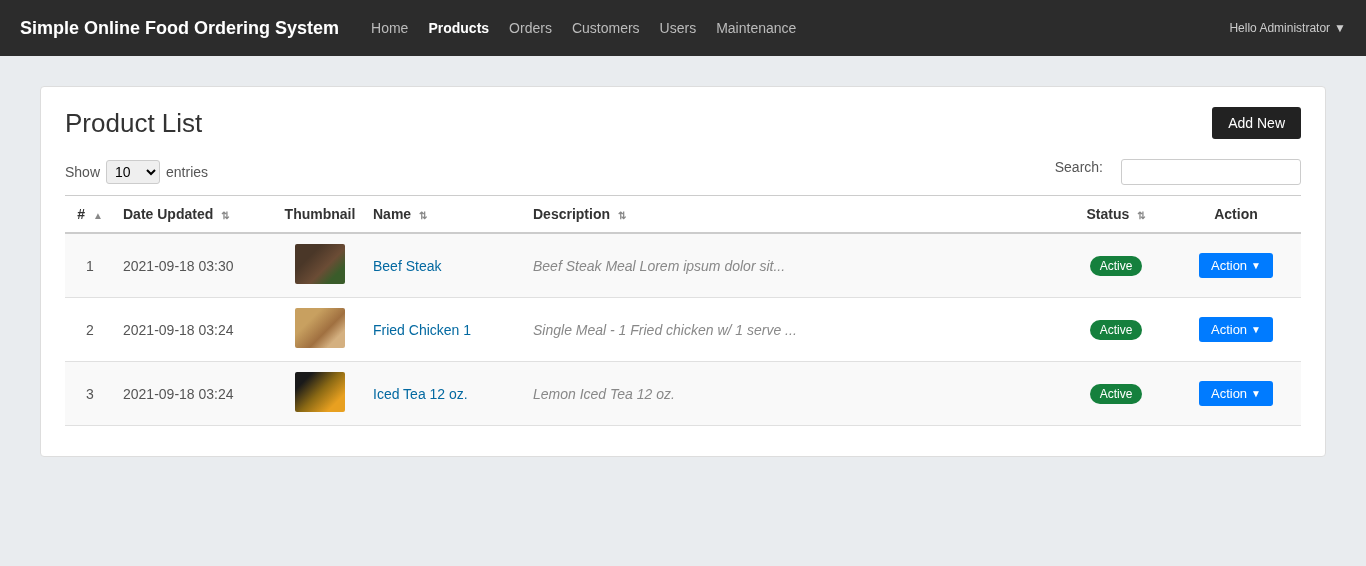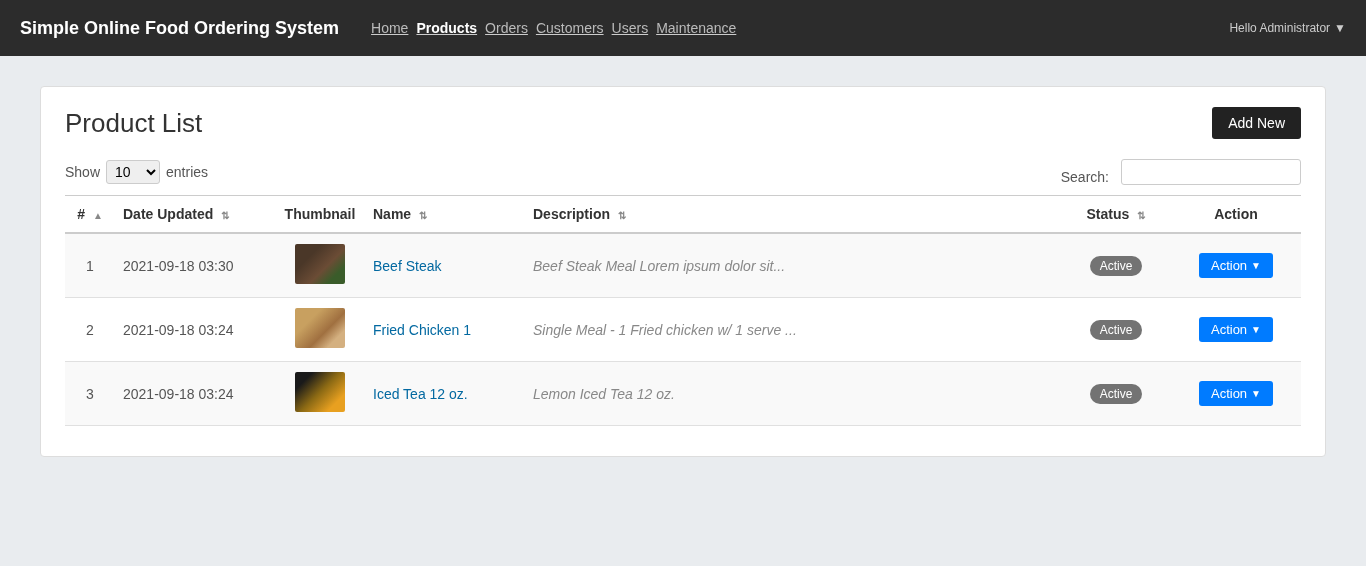--- a/index.html
+++ b/index.html
@@ -16,23 +16,22 @@
     }
     .navbar-brand {
       color: #fff;
       font-size: 18px;
       font-weight: bold;
       margin-right: 30px;
       white-space: nowrap;
     }
     .navbar-links {
       display: flex;
-      gap: 4px;
+      gap: 16px;
       flex: 1;
-      text-decoration: underline;
     }
     .navbar-link {
       color: #bbb;
       text-decoration: none;
       font-size: 14px;
       cursor: pointer;
       padding: 4px 2px;
     }
     .navbar-link.active {
       color: #fff;
@@ -92,22 +91,22 @@
       color: #555;
     }
     .show-entries select {
       padding: 2px 4px;
       border: 1px solid #ccc;
       border-radius: 3px;
       font-size: 14px;
     }
     .search-box {
       display: flex;
-      align-items: flex-end;
-      gap: 12px;
+      align-items: flex-start;
+      gap: 18px;
       color: #555;
     }
     .search-box input {
       border: 1px solid #ccc;
       padding: 4px 8px;
       font-size: 14px;
       border-radius: 3px;
       width: 180px;
     }
 
@@ -167,21 +166,21 @@
       display: inline-block;
       border-radius: 2px;
       position: relative;
       overflow: hidden;
     }
     .thumb-1 { background: linear-gradient(135deg, #4a3728 30%, #6b4c35 60%, #3a5c2a 80%); }
     .thumb-2 { background: linear-gradient(135deg, #c8a060 30%, #a07040 60%, #d4b080 80%); }
     .thumb-3 { background: linear-gradient(135deg, #1a1a1a 20%, #8b6914 50%, #e8a020 80%); }
 
     .badge-active {
-      background: #737373;
+      background: #15803d;
       color: #fff;
       padding: 3px 10px;
       border-radius: 12px;
       font-size: 12px;
       display: inline-block;
     }
 
     .btn-action {
       background: #007bff;
       color: #fff;

